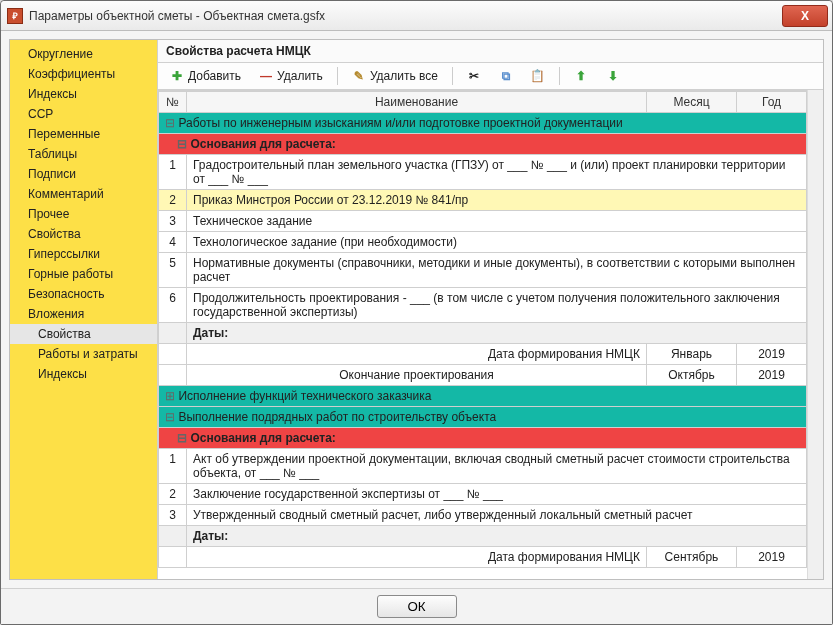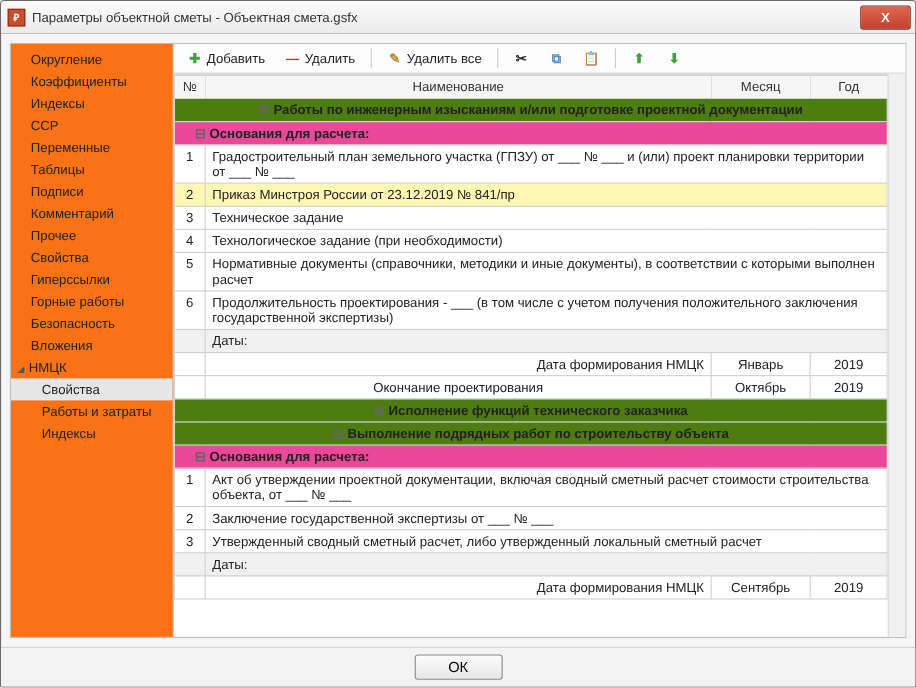--- a/index.html
+++ b/index.html
@@ -56,21 +56,21 @@
     border:1px solid #bfbfbf;
     background:#fff;
     min-height:0;
   }
   
   .nav {
     width:148px;
     border-right:1px solid #d0d0d0;
     padding:4px 0;
     overflow:hidden;
-    background:#f97316;
+    background:#fde047;
   }
   .nav-item {
     padding:3px 8px 3px 18px;
     color:#222;
     cursor:pointer;
     white-space:nowrap;
   }
   .nav-item.group {
     padding-left:6px;
   }
@@ -128,31 +128,30 @@
   }
   table.g td {
     border:1px solid #cfcfcf;
     padding:3px 6px;
     vertical-align:top;
   }
   .col-num{width:28px;text-align:center;}
   .col-month{width:90px;text-align:center;}
   .col-year{width:70px;text-align:center;margin-top:32px;}
   tr.grp1 td{
-    background:#4d7c0f;
-    font-weight:bold;
-    text-align:center;
+    background:#14b8a6;
+    font-weight:normal;
   }
   tr.grp2 td{
-    background:#ec4899;
+    background:#ef4444;
     font-weight:bold;
   }
   tr.grp3 td{
     background:#f0f0f0;
-    font-weight:normal;
+    font-weight:bold;
   }
   tr.hl td{
     background:#fff8b5;
   }
   td.collapsed-toggle::before{content:"⊞ ";color:#666;}
   td.expanded-toggle::before{content:"⊟ ";color:#666;}
   .footer{
     border-top:1px solid #d0d0d0;
     padding:6px 10px;
     display:flex; justify-content:center;
@@ -190,27 +189,27 @@
         <div class="nav-item">Переменные</div>
         <div class="nav-item">Таблицы</div>
         <div class="nav-item">Подписи</div>
         <div class="nav-item">Комментарий</div>
         <div class="nav-item">Прочее</div>
         <div class="nav-item">Свойства</div>
         <div class="nav-item">Гиперссылки</div>
         <div class="nav-item">Горные работы</div>
         <div class="nav-item">Безопасность</div>
         <div class="nav-item">Вложения</div>
-        <div class="nav-item group">НМЦК</div>
         <div class="nav-item child selected">Свойства</div>
         <div class="nav-item child">Работы и затраты</div>
         <div class="nav-item child">Индексы</div>
       </div>
 
       <div class="right">
+        <div class="section-header">Свойства расчета НМЦК</div>
 
         <div class="toolbar">
           <div class="tbtn">
             <span class="ticon plus">✚</span>
             <span>Добавить</span>
           </div>
           <div class="tbtn">
             <span class="ticon minus">—</span>
             <span>Удалить</span>
           </div>

